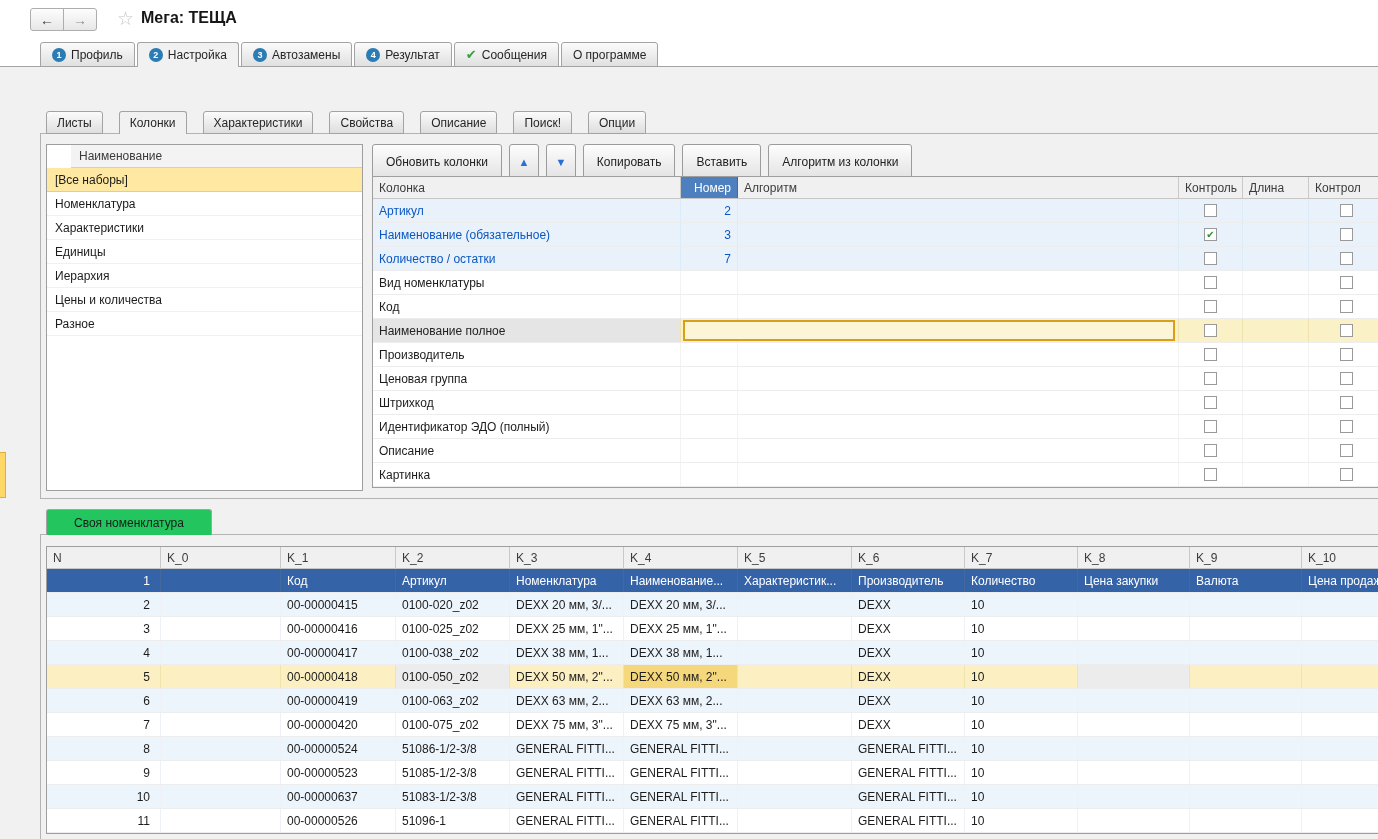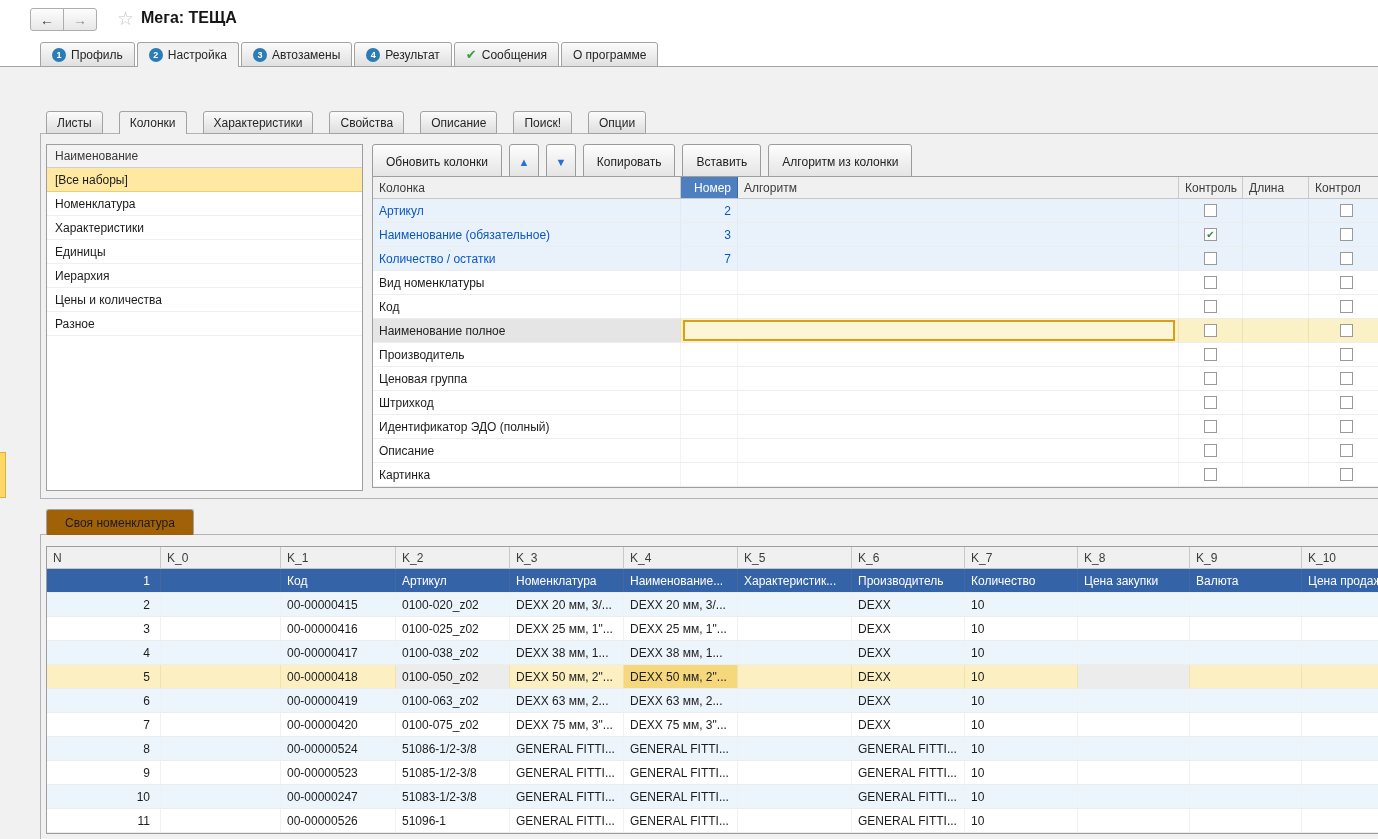--- a/index.html
+++ b/index.html
@@ -30,21 +30,21 @@
 .btn-icon{width:32px;justify-content:center;padding:0;}
 .grid-icon{width:14px;height:12px;border:1px solid #6d93bd;background:linear-gradient(#4a7ebd,#4a7ebd) 0 0/100% 4px no-repeat,linear-gradient(#aebfd6,#aebfd6) 0 7px/100% 1px no-repeat,linear-gradient(#aebfd6,#aebfd6) 6px 0/1px 100% no-repeat,#fff;}
 
 .sub-tabs{position:absolute;left:46px;top:44px;height:23px;display:flex;gap:16px;z-index:2;}
 .sub-tab{display:flex;align-items:center;padding:0 10px;border:1px solid #a3a3a3;border-radius:3px 3px 0 0;background:linear-gradient(#fbfbfb,#dedede);color:#262626;white-space:nowrap;}
 .sub-tab.active{background:#f1f1f1;border-bottom:none;}
 
 .panel-outline{position:absolute;left:40px;right:-2px;top:66px;height:366px;border:1px solid #b3b3b3;background:#f1f1f1;}
 
 .left-panel{position:absolute;left:46px;top:77px;width:317px;height:347px;border:1px solid #9e9e9e;background:#fff;overflow:hidden;}
-.list-header{height:23px;background:#f3f3f3;border-bottom:1px solid #cfcfcf;display:flex;align-items:center;padding:0 8px;color:#3a3a3a;}
+.list-header{height:23px;background:#f3f3f3;border-bottom:1px solid #cfcfcf;display:flex;align-items:center;padding:0 8px;color:#3a3a3a;margin-left:24px;}
 .list-item{height:24px;display:flex;align-items:center;padding:0 8px;border-bottom:1px solid #f0f0f0;white-space:nowrap;}
 .list-item.selected{background:#ffe9a2;border-bottom-color:#e8cf7a;}
 
 .right-toolbar{position:absolute;left:372px;top:77px;display:flex;gap:7px;}
 .right-toolbar .btn{height:35px;}
 .btn-arrow{width:30px;justify-content:center;padding:0;color:#2a6fd6;font-size:11px;}
 
 .ctable{position:absolute;left:372px;top:109px;width:1010px;height:312px;border:1px solid #9e9e9e;background:#fff;overflow:hidden;}
 .chead{display:flex;height:22px;background:#f0f0f0;border-bottom:1px solid #c6c6c6;color:#3c3c3c;}
 .hc{display:flex;align-items:center;padding:0 6px;border-right:1px solid #c9c9c9;overflow:hidden;white-space:nowrap;flex:none;}
@@ -61,21 +61,21 @@
 .row-link{background:#e9f2fb;}
 .row-link .cc{border-right-color:#dcebf8;}
 .row-link .c-col,.row-link .c-num{color:#0b57c2;}
 .row-edit{background:#fbf1c6;}
 .row-edit .cc{border-right-color:#efe2ad;}
 .row-edit .c-col{background:#e5e5e5;color:#232323;}
 .alg-input{position:absolute;left:310px;top:1px;width:492px;height:21px;border:2px solid #d9a017;background:#fdf6d6;outline:none;font:inherit;padding:0 4px;}
 .cb{width:13px;height:13px;border:1px solid #9a9a9a;background:#fff;display:flex;align-items:center;justify-content:center;font-size:10px;color:#2f8f2f;flex:none;}
 
 .bottom-outline{position:absolute;left:40px;right:-2px;top:467px;bottom:-2px;border:1px solid #b3b3b3;background:#f1f1f1;}
-.bottom-tab{position:absolute;left:46px;top:442px;height:26px;display:flex;align-items:center;padding:0 18px;border:1px solid #a3a3a3;border-bottom:none;border-radius:3px 3px 0 0;background:#a16207;z-index:2;white-space:nowrap;text-align:right;}
+.bottom-tab{position:absolute;left:46px;top:442px;height:26px;display:flex;align-items:center;padding:0 27px;border:1px solid #a3a3a3;border-bottom:none;border-radius:3px 3px 0 0;background:#22c55e;z-index:2;white-space:nowrap;text-align:right;}
 
 .btable{position:absolute;left:46px;top:479px;width:1336px;height:288px;border:1px solid #9e9e9e;background:#fff;overflow:hidden;}
 .bhead{display:flex;height:22px;background:#f0f0f0;border-bottom:1px solid #c6c6c6;color:#3c3c3c;}
 .bhead .bc{border-right:1px solid #c9c9c9;}
 .bc{display:flex;align-items:center;padding:0 6px;overflow:hidden;white-space:nowrap;flex:none;}
 .brow{display:flex;height:24px;border-bottom:1px solid #ededed;background:#fff;}
 .brow .bc{border-right:1px solid #eef2f6;}
 .brow .bcol0{justify-content:flex-end;padding-right:10px;}
 .brow-even{background:#edf5fc;}
 .brow-sel{background:#3563a8;color:#fff;}
@@ -469,21 +469,21 @@
             <div class="bc bcol6"></div>
             <div class="bc bcol7">GENERAL FITTI...</div>
             <div class="bc bcol8">10</div>
             <div class="bc bcol9"></div>
             <div class="bc bcol10"></div>
             <div class="bc bcol11"></div>
           </div>
           <div class="brow brow-even">
             <div class="bc bcol0">10</div>
             <div class="bc bcol1"></div>
-            <div class="bc bcol2">00-00000247</div>
+            <div class="bc bcol2">00-00000637</div>
             <div class="bc bcol3">51083-1/2-3/8</div>
             <div class="bc bcol4">GENERAL FITTI...</div>
             <div class="bc bcol5">GENERAL FITTI...</div>
             <div class="bc bcol6"></div>
             <div class="bc bcol7">GENERAL FITTI...</div>
             <div class="bc bcol8">10</div>
             <div class="bc bcol9"></div>
             <div class="bc bcol10"></div>
             <div class="bc bcol11"></div>
           </div>

